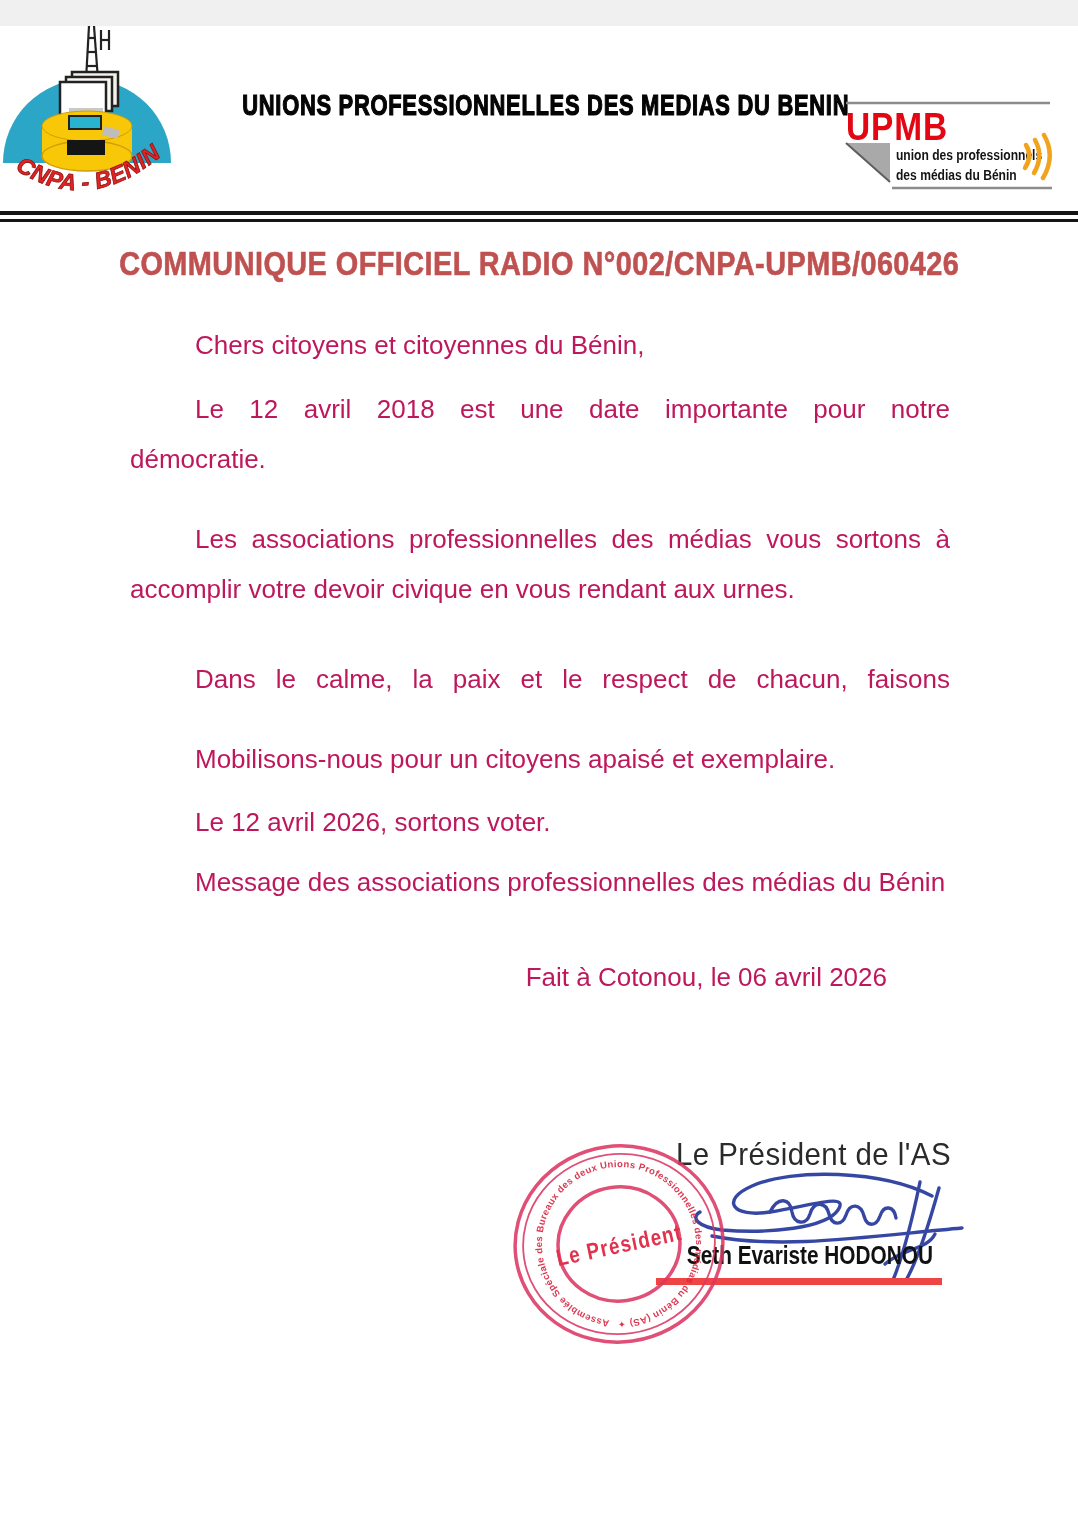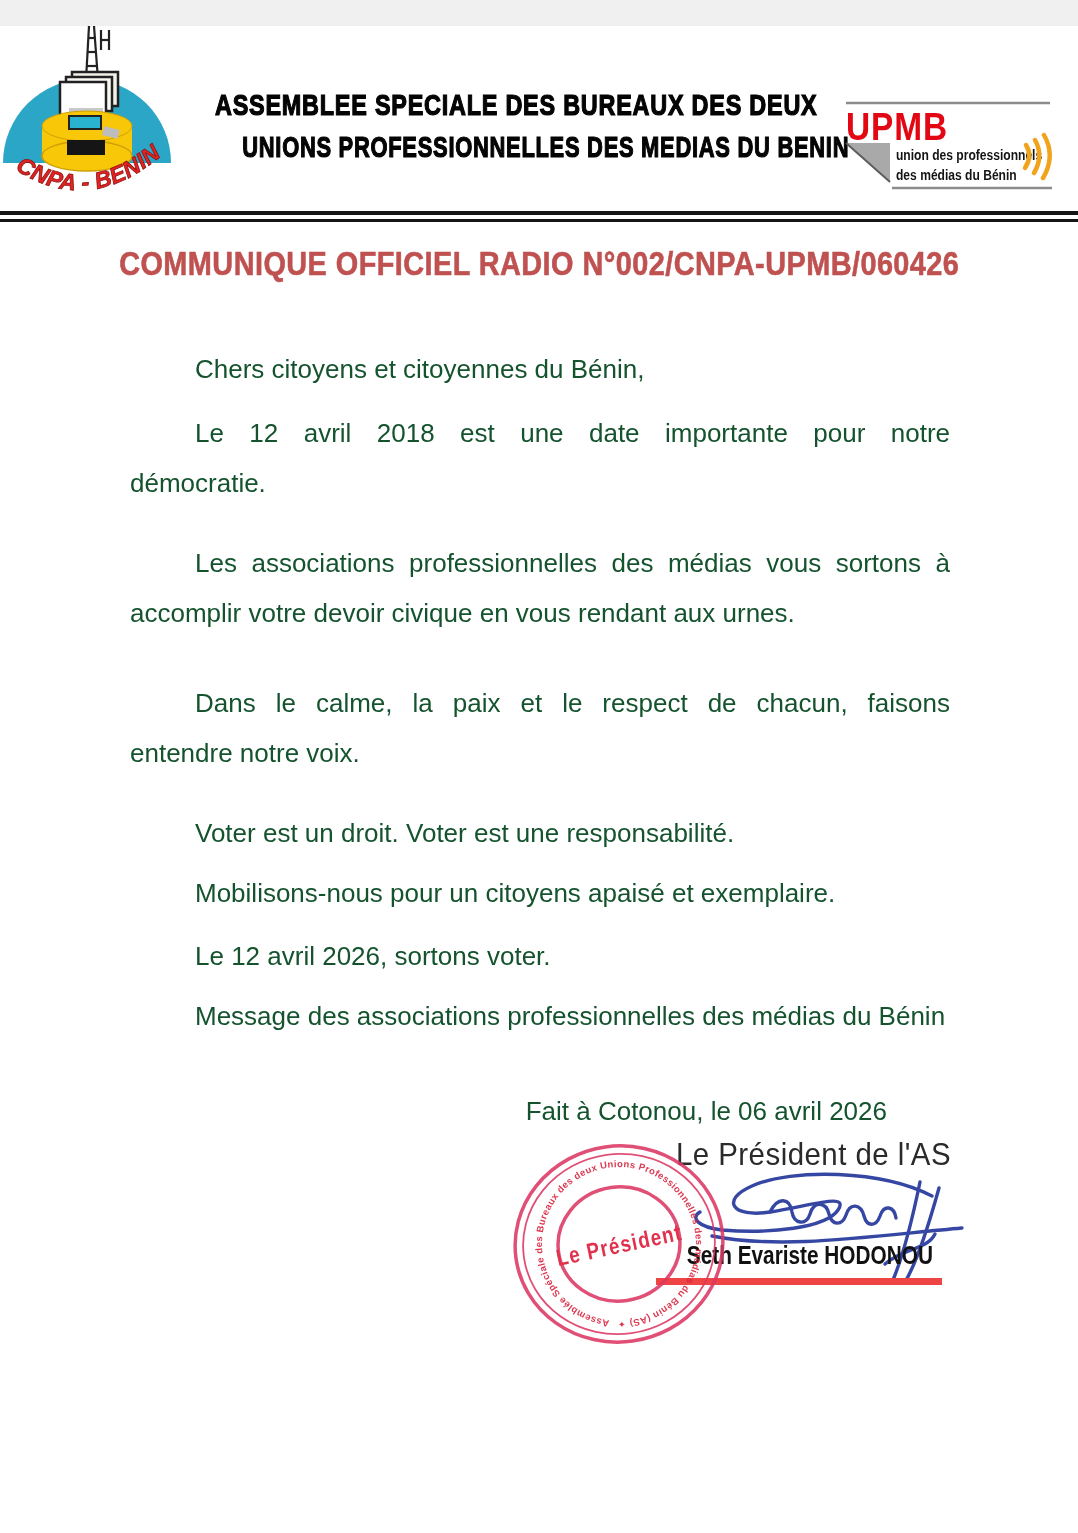--- a/index.html
+++ b/index.html
@@ -25,21 +25,21 @@
     position:absolute;left:0;top:211px;width:1078px;height:11px;
     border-top:4px solid #151515;border-bottom:3px solid #151515;background:#fff;
   }
   
   .doc-title{position:absolute;left:0;top:244px;width:1078px;text-align:center;white-space:nowrap;}
   .doc-title > span{
     display:inline-block;font-size:34px;font-weight:900;letter-spacing:0.5px;
     color:#bf5150;transform:scaleX(0.85);-webkit-text-stroke:0.6px #bf5150;
   }
   
-  .body-text{position:absolute;left:130px;top:344px;width:820px;font-size:26px;line-height:50px;color:#14532d;}
+  .body-text{position:absolute;left:130px;top:320px;width:820px;font-size:26px;line-height:50px;color:#be185d;}
   .line{text-align:justify;text-align-last:justify;}
   .line.last{text-align-last:left;white-space:nowrap;}
   .line.indent{text-indent:65px;}
   .p1{margin-bottom:14px;} .p2{margin-bottom:30px;} .p3{margin-bottom:40px;}
   .p4{margin-bottom:30px;} .p5{margin-bottom:10px;} .p6{margin-bottom:13px;}
   .p7{margin-bottom:10px;} .p8{margin-bottom:0;}
   .date-line{margin-top:45px;text-align:center;padding-right:63px;white-space:nowrap;text-align-last:right;}
   
   .sig-role{
     position:absolute;left:664px;top:1136px;width:260px;text-align:center;
@@ -87,21 +87,20 @@
     <rect x="66" y="94" width="32" height="13" fill="#29b3cf" stroke="#222" stroke-width="2"></rect>
     <rect x="64" y="118" width="38" height="15" fill="#151515"></rect>
     <rect x="100" y="106" width="16" height="9" fill="#bdbdbd" transform="rotate(14 108 110)"></rect>
     <path id="cnpa-arc" d="M 10,146 Q 84,196 158,134" fill="none"></path>
     <text font-size="23" font-weight="900" font-style="italic" fill="#e32222" stroke="#8a1111" stroke-width="0.8" letter-spacing="0.5">
       <textPath href="#cnpa-arc" startOffset="2">CNPA - BENIN</textPath>
     </text>
   </svg>
 
   <div class="org-header">
-    <span class="org-line l1"><span>ASSEMBLEE SPECIALE DES BUREAUX DES DEUX</span></span>
     <span class="org-line l2"><span>UNIONS PROFESSIONNELLES DES MEDIAS DU BENIN</span></span>
   </div>
 
   <svg class="upmb-logo" viewBox="0 0 214 96">
     <line x1="6" y1="7" x2="210" y2="7" stroke="#8c8c8c" stroke-width="2.5"></line>
     <g transform="translate(6,44) scale(0.88,1)">
       <text x="0" y="0" font-size="38" font-weight="900" fill="#e30613" letter-spacing="1">UPMB</text>
     </g>
     <polygon points="6,47 50,47 50,86" fill="#a9a9a9"></polygon>
     <line x1="6" y1="47" x2="50" y2="86" stroke="#5d5d5d" stroke-width="2"></line>
@@ -132,24 +131,20 @@
     <div class="para p2">
       <div class="line indent">Le 12 avril 2018 est une date importante pour notre</div>
       <div class="line last">démocratie.</div>
     </div>
     <div class="para p3">
       <div class="line indent">Les associations professionnelles des médias vous sortons à</div>
       <div class="line last">accomplir votre devoir civique en vous rendant aux urnes.</div>
     </div>
     <div class="para p4">
       <div class="line indent">Dans le calme, la paix et le respect de chacun, faisons</div>
-      <div class="line last">entendre notre voix.</div>
-    </div>
-    <div class="para p5">
-      <div class="line last indent">Voter est un droit. Voter est une responsabilité.</div>
     </div>
     <div class="para p6">
       <div class="line last indent">Mobilisons-nous pour un citoyens apaisé et exemplaire.</div>
     </div>
     <div class="para p7">
       <div class="line last indent">Le 12 avril 2026, sortons voter.</div>
     </div>
     <div class="para p8">
       <div class="line last indent">Message des associations professionnelles des médias du Bénin</div>
     </div>

